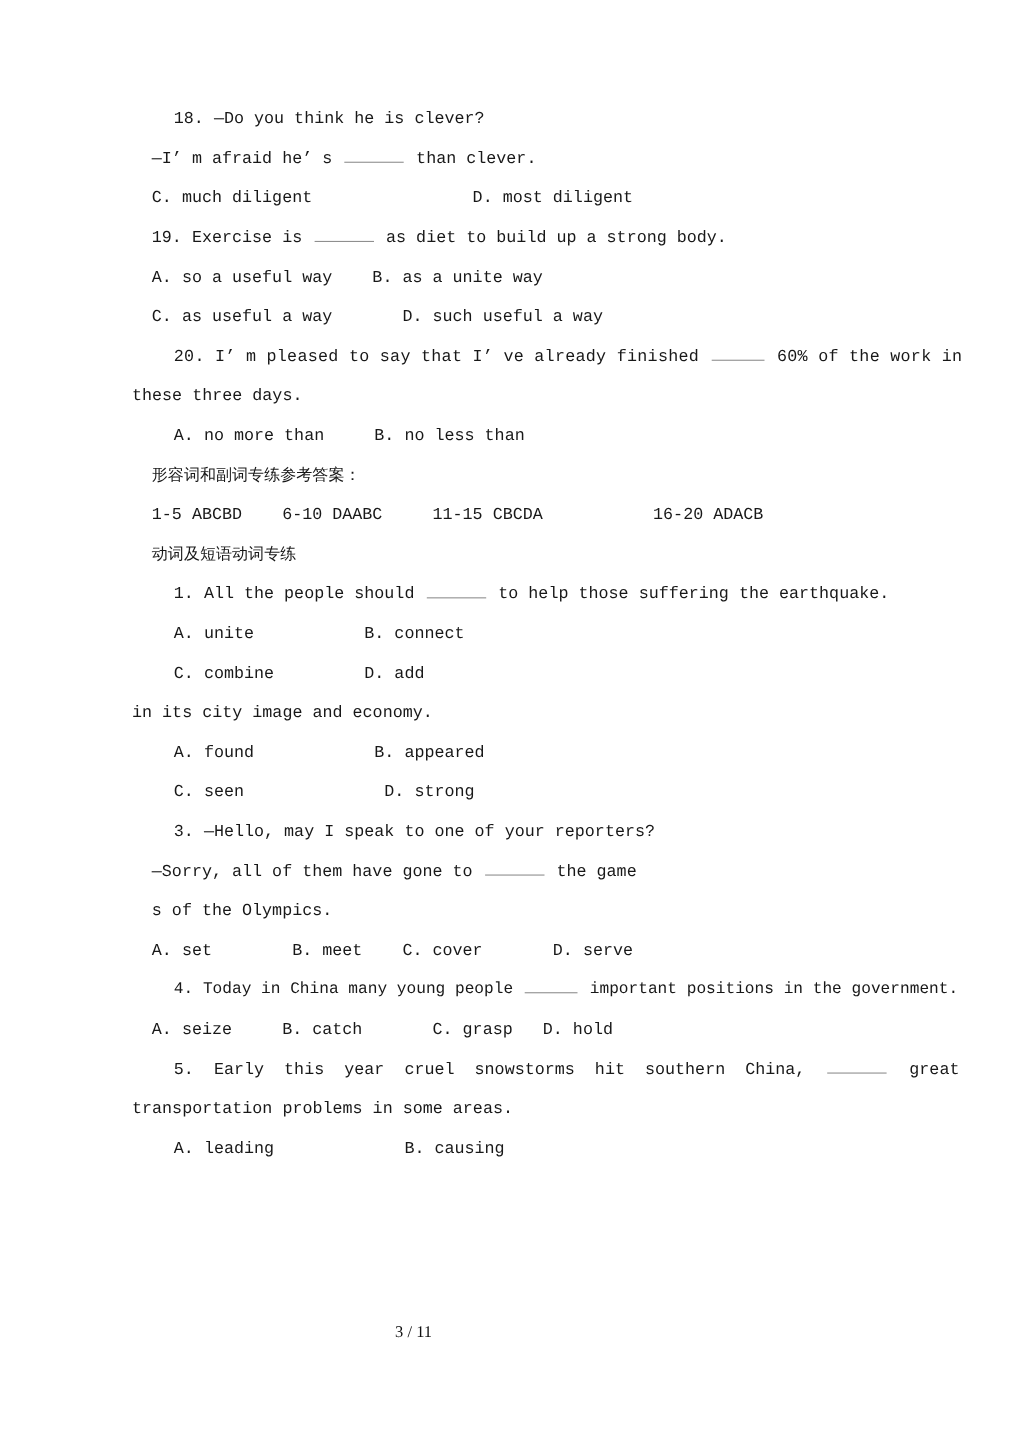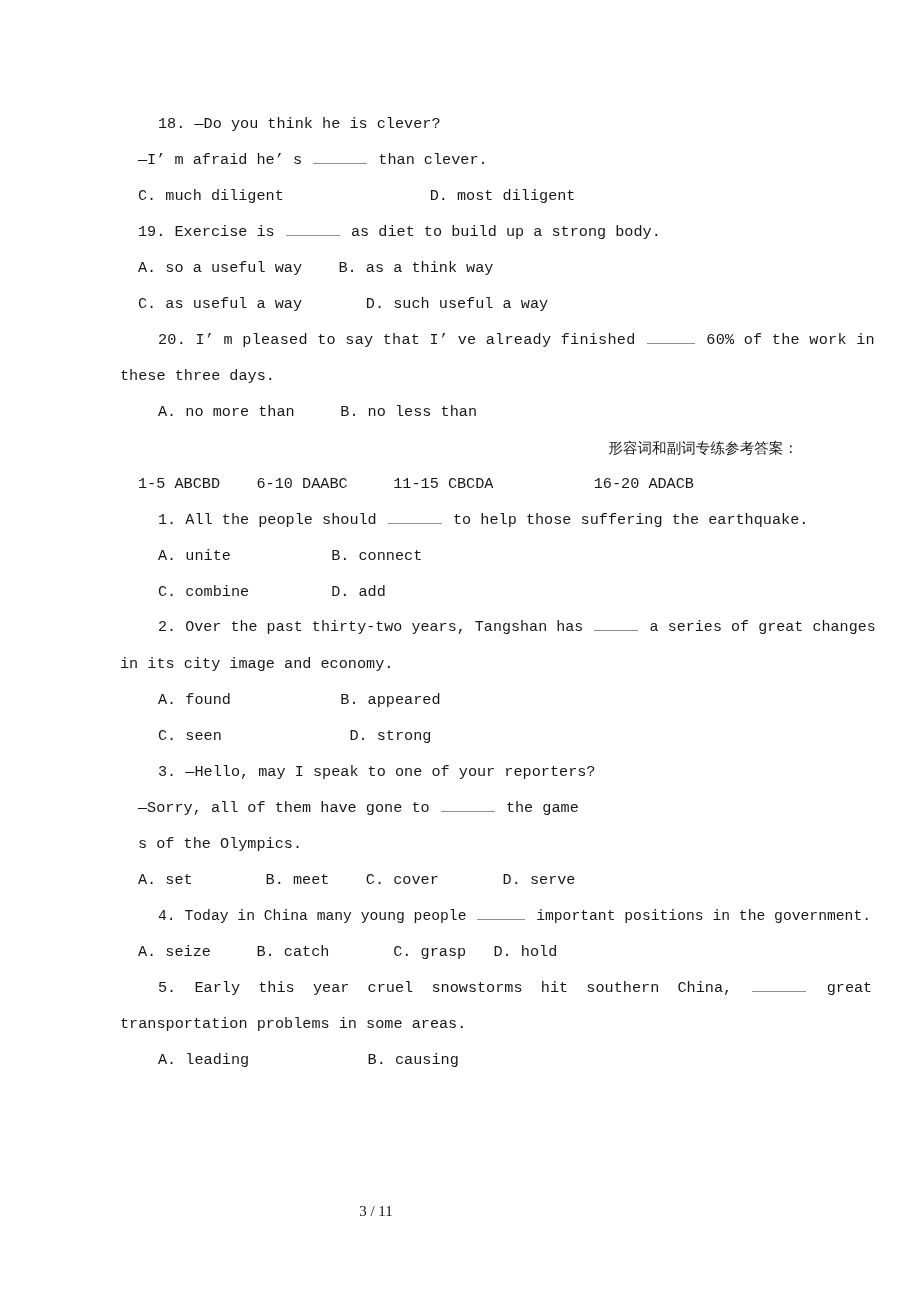--- a/index.html
+++ b/index.html
@@ -19,21 +19,21 @@
     position: absolute;
     left: 0;
     top: 0;
     width: 920px;
     height: 1302px;
     overflow: hidden;
   }
   .content {
     position: absolute;
     left: 138px;
-    top: 106px;
+    top: 90px;
     width: 660px;
   }
   .line {
     font-size: 15.2px;
     line-height: 36px;
     white-space: pre;
     letter-spacing: 0px;
     color: #181818;
   }
   
@@ -45,21 +45,20 @@
     white-space: pre;
   }
   .j-q20 { letter-spacing: 0.25px; }
   .j-q2  { letter-spacing: 0.05px; font-size: 15.0px; }
   .j-q4  { letter-spacing: 0.0px;  font-size: 14.7px; }
   .j-q5  { letter-spacing: 0.0px;  font-size: 15.2px; }
 
   .cjk {
     font-family: "DejaVu Sans", "Liberation Sans", sans-serif;
     font-size: 14.6px;
-    text-align: right;
   }
 
   
   .blank {
     display: inline-block;
     border-bottom: 1px solid #8f8f8f;
     height: 0.92em;
     vertical-align: baseline;
     margin: 0 2px;
   }
@@ -83,35 +82,35 @@
 
 <div id="page">
 
   <div class="content">
 
     <div class="line ind1">18. —Do you think he is clever?</div>
     <div class="line ind0"><span>—I’ m afraid he’ s </span><span class="blank bk-lg"></span><span> than clever.</span></div>
     <div class="line ind0">C. much diligent                D. most diligent</div>
 
     <div class="line ind0"><span>19. Exercise is </span><span class="blank bk-lg"></span><span> as diet to build up a strong body.</span></div>
-    <div class="line ind0">A. so a useful way    B. as a think way</div>
+    <div class="line ind0">A. so a useful way    B. as a unite way</div>
     <div class="line ind0">C. as useful a way       D. such useful a way</div>
 
     <div class="line ind1 just j-q20"><span>20. I’ m pleased to say that I’ ve already finished </span><span class="blank bk-md"></span><span> 60% of the work in</span></div>
     <div class="line" style="margin-left:-18px">these three days.</div>
     <div class="line ind1">A. no more than     B. no less than</div>
 
     <div class="line cjk ind0">形容词和副词专练参考答案：</div>
     <div class="line ind0">1-5 ABCBD    6-10 DAABC     11-15 CBCDA           16-20 ADACB</div>
+    <div class="line cjk ind0">动词及短语动词专练</div>
 
     <div class="line ind1"><span>1. All the people should </span><span class="blank bk-lg"></span><span> to help those suffering the earthquake.</span></div>
     <div class="line ind1">A. unite           B. connect</div>
     <div class="line ind1">C. combine         D. add</div>
 
-    <div class="line ind1 just j-q2"><span>2. Over the past thirty-two years, Tangshan has </span><span class="blank bk-sm"></span><span> a series of great changes</span></div>
     <div class="line" style="margin-left:-18px">in its city image and economy.</div>
     <div class="line ind1">A. found            B. appeared</div>
     <div class="line ind1">C. seen              D. strong</div>
 
     <div class="line ind1">3. —Hello, may I speak to one of your reporters?</div>
     <div class="line ind0"><span>—Sorry, all of them have gone to </span><span class="blank bk-lg"></span><span> the game</span></div>
     <div class="line ind0">s of the Olympics.</div>
     <div class="line ind0">A. set        B. meet    C. cover       D. serve</div>
 
     <div class="line ind1 just j-q4"><span>4. Today in China many young people </span><span class="blank bk-md"></span><span> important positions in the government.</span></div>

